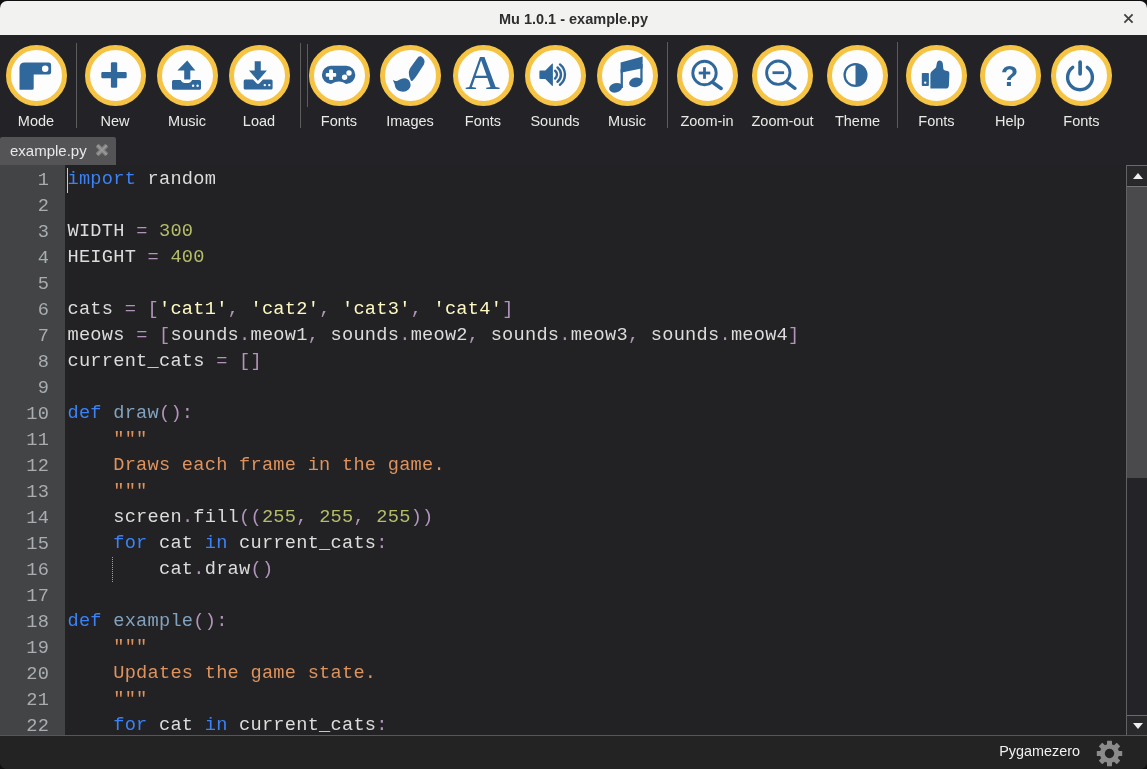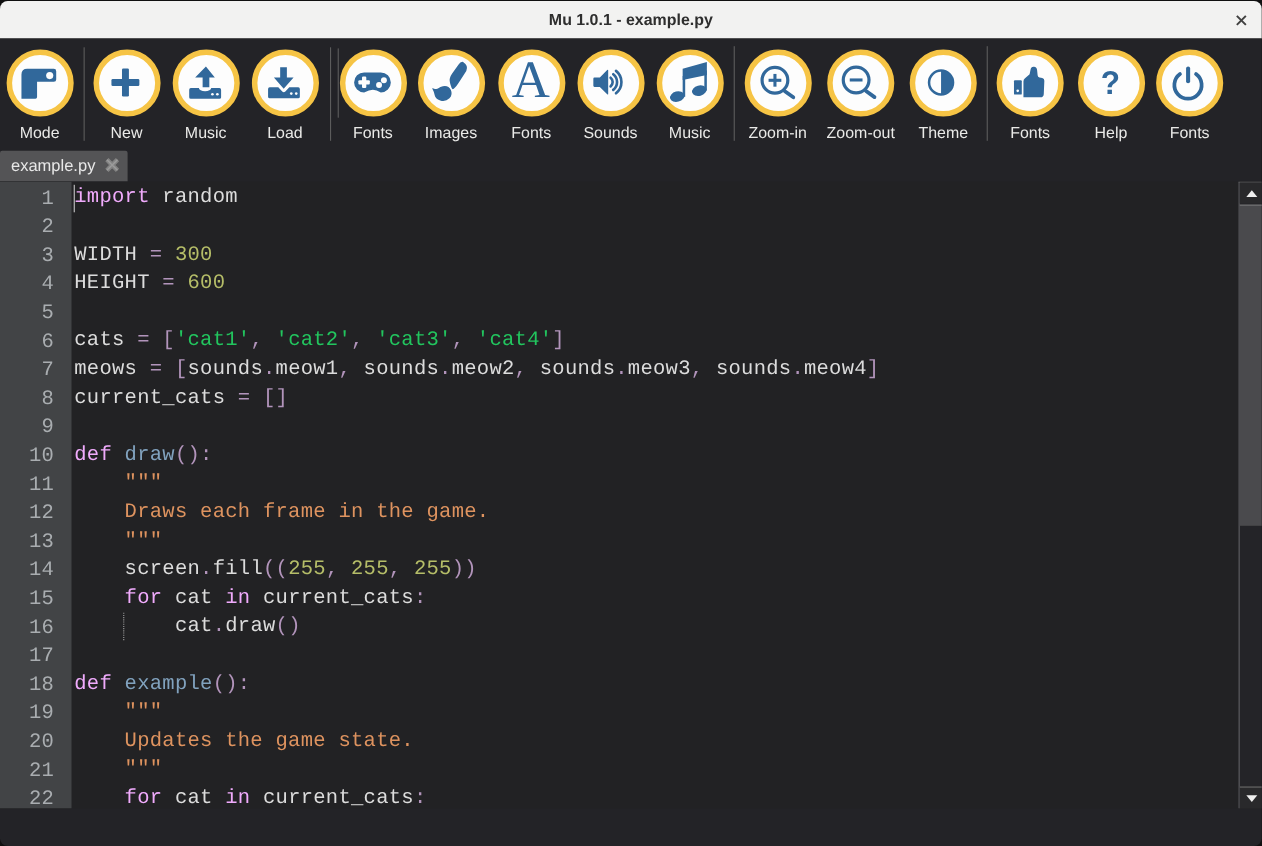--- a/index.html
+++ b/index.html
@@ -22,22 +22,22 @@
   #tab { position:absolute; left:0; top:137px; width:116px; height:28px; background:#545456; border-radius:2px 2px 0 0; }
   #tab .tlabel { position:absolute; left:10px; top:0; line-height:28px; font-size:15px; color:#e8e8e8; }
   #tab svg { position:absolute; right:6px; top:5px; }
   
   #editor { position:absolute; left:0; top:165px; width:1147px; height:570px; background:#222224; overflow:hidden; }
   #gutter { position:absolute; left:0; top:0; width:64.5px; height:570px; background:#424446; }
   #gutternums { position:absolute; left:0; top:2.3px; width:49.2px; text-align:right; font-family:"Liberation Mono", monospace; font-size:18.65px; letter-spacing:0.25px; line-height:26px; color:#a9adb0; white-space:pre; }
   #code { position:absolute; left:67.5px; top:0.5px; font-family:"Liberation Mono", monospace; font-size:18.65px; letter-spacing:0.25px; line-height:26px; color:#dcdcdc; white-space:pre; }
   #caret { position:absolute; left:66.7px; top:2.5px; width:1.4px; height:25px; background:#c6c6c6; }
   #iguide { position:absolute; left:112px; top:392px; width:1px; height:25px; border-left:1px dotted #a0a0a0; }
-  .k { color:#f0abfc; }
-  .s { color:#22c55e;text-align:right; }
+  .k { color:#3b82f6; }
+  .s { color:#fef9c3;text-align:right; }
   .t { color:#de935f; }
   .n { color:#b5bd68; }
   .o { color:#b294bb; }
   .f { color:#81a2be; }
   
   #sbar { position:absolute; left:1126px; top:0; width:21px; height:570px; background:#242428; border-left:1px solid #616163; border-top:1px solid #6a6a6a; }
   #sb-up { position:absolute; left:0; top:0; width:21px; height:19px; background:#29292b; }
   #sb-thumb { position:absolute; left:0; top:19.5px; width:21px; height:292px; background:#4a4a4d; border-top:1px solid #757577; }
   #sb-dn { position:absolute; left:0; top:549px; width:21px; height:21px; background:#29292b; border-top:1px solid #6a6a6a; }
   .tri { width:0; height:0; position:absolute; }
@@ -240,21 +240,21 @@
 17
 18
 19
 20
 21
 22</div>
     <div id="caret"></div>
     <div id="code"><span class="k">import</span> random
 
 WIDTH <span class="o">=</span> <span class="n">300</span>
-HEIGHT <span class="o">=</span> <span class="n">600</span>
+HEIGHT <span class="o">=</span> <span class="n">400</span>
 
 cats <span class="o">=</span> <span class="o">[</span><span class="s">'cat1'</span><span class="o">,</span> <span class="s">'cat2'</span><span class="o">,</span> <span class="s">'cat3'</span><span class="o">,</span> <span class="s">'cat4'</span><span class="o">]</span>
 meows <span class="o">=</span> <span class="o">[</span>sounds<span class="o">.</span>meow1<span class="o">,</span> sounds<span class="o">.</span>meow2<span class="o">,</span> sounds<span class="o">.</span>meow3<span class="o">,</span> sounds<span class="o">.</span>meow4<span class="o">]</span>
 current_cats <span class="o">=</span> <span class="o">[]</span>
 
 <span class="k">def</span> <span class="f">draw</span><span class="o">():</span>
     <span class="t">"""</span>
     <span class="t">Draws each frame in the game.</span>
     <span class="t">"""</span>
     screen<span class="o">.</span>fill<span class="o">((</span><span class="n">255</span><span class="o">,</span> <span class="n">255</span><span class="o">,</span> <span class="n">255</span><span class="o">))</span>
@@ -270,13 +270,28 @@
     <div id="sbar">
       <div id="sb-up">
           <div class="tri" style="left:5.5px; top:6.5px; border-left:5px solid transparent; border-right:5px solid transparent; border-bottom:6px solid #efefef;"></div>
         </div>
       <div id="sb-thumb"></div>
       <div id="sb-dn">
           <div class="tri" style="left:5.5px; top:7px; border-left:5px solid transparent; border-right:5px solid transparent; border-top:6px solid #efefef;"></div>
         </div>
     </div>
   </div>
+  <div id="status">
+    <div id="stext">Pygamezero</div>
+    <svg id="gear" width="27" height="27" viewBox="0 0 27 27">
+      <g fill="#8b8b8b">
+        <circle cx="13.5" cy="13.5" r="9.6"></circle>
+        <g>
+          <rect x="11" y="0.8" width="5" height="25.4" rx="0.5"></rect>
+          <rect x="11" y="0.8" width="5" height="25.4" rx="0.5" transform="rotate(45 13.5 13.5)"></rect>
+          <rect x="11" y="0.8" width="5" height="25.4" rx="0.5" transform="rotate(90 13.5 13.5)"></rect>
+          <rect x="11" y="0.8" width="5" height="25.4" rx="0.5" transform="rotate(135 13.5 13.5)"></rect>
+        </g>
+      </g>
+      <circle cx="13.5" cy="13.5" r="4.7" fill="#232323"></circle>
+    </svg>
+  </div>
 </div>
 
 </body></html>

